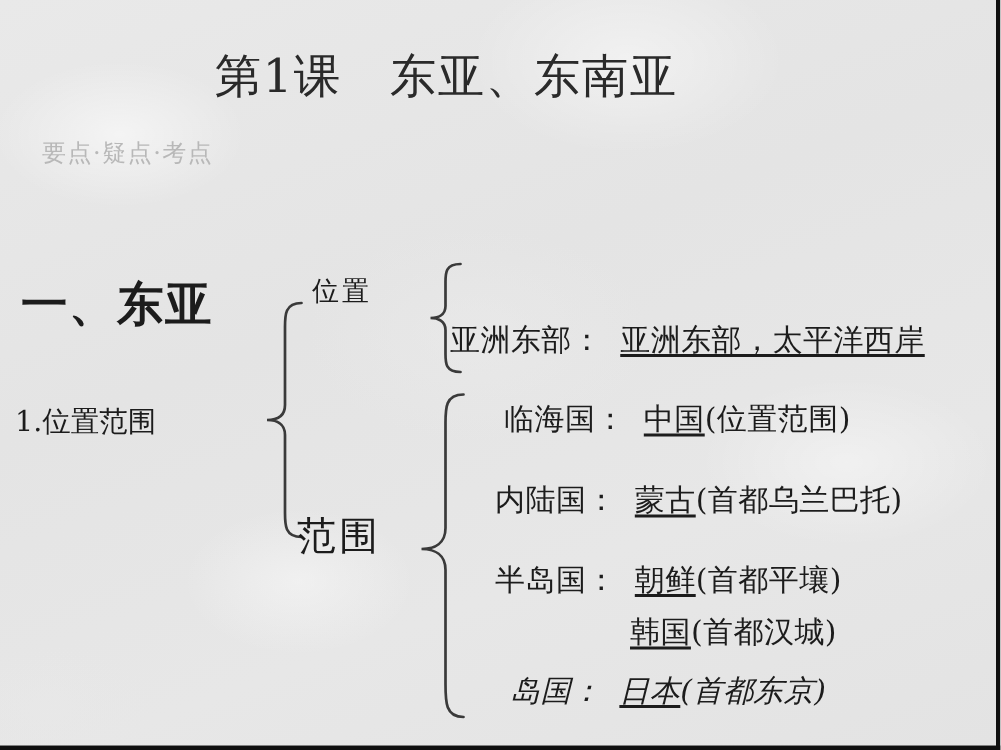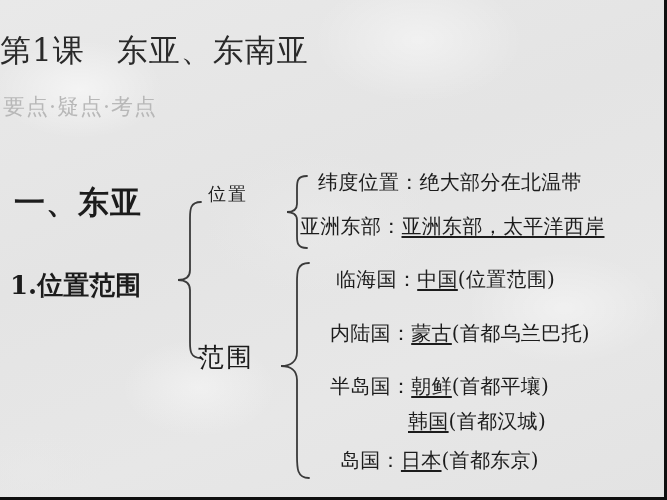--- a/index.html
+++ b/index.html
@@ -23,43 +23,43 @@
     font-family: "DejaVu Serif", "Liberation Serif", serif;
     color: #1c1c1c;
     border-right: 3px solid #0f0f0f;
     border-bottom: 3px solid #0f0f0f;
     box-sizing: border-box;
   }
   .abs { position: absolute; white-space: nowrap; }
 
   #title {
     left: 0; top: 30px; width: 595px;
-    text-align: left;
+    text-align: center;
     font-size: 31px;
     letter-spacing: 1px;
     color: #2a2a2a;
   }
   #subtitle {
-    left: 3px; top: 92px;
-    font-size: 22px;
+    left: 28px; top: 92px;
+    font-size: 16px;
     color: #b8b8b8;
     letter-spacing: 1px;
     text-align: center;
   }
 
   #h-dongya {
     left: 14px; top: 182px;
     font-size: 31px;
     font-weight: 700;
     letter-spacing: 1px;
   }
   #h-fanwei {
     left: 10px; top: 268px;
-    font-size: 26px;
-    font-weight: 700;
+    font-size: 19px;
+    font-weight: 400;
     letter-spacing: 0px;
   }
 
   #lbl-weizhi {
     left: 208px; top: 182px;
     font-size: 18px;
     letter-spacing: 2px;
   }
   #lbl-fanwei2 {
     left: 198px; top: 340px;
@@ -67,23 +67,23 @@
     letter-spacing: 2px;
   }
 
   .row { font-size: 20px; letter-spacing: 0.3px; }
   #r-wd  { left: 318px; top: 169px; }
   #r-hl  { left: 300px; top: 213px; }
   #r-lhg { left: 336px; top: 266px; }
   #r-nlg { left: 330px; top: 320px; }
   #r-bdg { left: 330px; top: 373px; }
   #r-hg  { left: 408px; top: 408px; text-align: right; }
-  #r-dg  { left: 340px; top: 447px; }
+  #r-dg  { left: 340px; top: 447px; font-style: italic; }
 
-  .u { text-decoration: underline; text-underline-offset: 3px; }
+  .u { text-decoration: underline; text-underline-offset: 3px; margin-left: 12px; }
 
   svg.brace { position: absolute; overflow: visible; }
   svg.brace path { fill: none; stroke: #3a3a3a; stroke-linecap: round; }
 </style>
 </head>
 <body>
 
 <div id="slide">
 
   <div class="abs" id="title">第1课　东亚、东南亚</div>
@@ -94,21 +94,20 @@
 
   <svg class="brace" style="left:168px; top:200px;" width="34" height="160" viewBox="0 0 34 160">
     <path d="M33 2 C22 2 22 10 22 18 L22 70 C22 78 16 80 10 80 C16 80 22 82 22 90 L22 142 C22 150 22 158 33 158" stroke-width="1.8"></path>
   </svg>
 
   <div class="abs" id="lbl-weizhi">位置</div>
   <svg class="brace" style="left:284px; top:174px;" width="24" height="76" viewBox="0 0 24 76">
     <path d="M23 2 C13 2 13 8 13 14 L13 30 C13 36 8 38 3 38 C8 38 13 40 13 46 L13 62 C13 68 13 74 23 74" stroke-width="1.8"></path>
   </svg>
 
-  <div class="abs row" id="r-wd"><span>纬度位置：</span><span>绝大部分在北温带</span></div>
 
   <div class="abs row" id="r-hl"><span>亚洲东部：</span><span class="u">亚洲东部，太平洋西岸</span></div>
 
   <div class="abs" id="lbl-fanwei2">范围</div>
   <svg class="brace" style="left:278px; top:260px;" width="32" height="222" viewBox="0 0 32 222">
     <path d="M31 3 C19 3 19 12 19 22 L19 92 C19 102 12 106 3 106 C12 106 19 110 19 120 L19 196 C19 208 19 218 31 218" stroke-width="1.8"></path>
   </svg>
 
   <div class="abs row" id="r-lhg"><span>临海国：</span><span class="u">中国</span><span>(位置范围)</span></div>
 

